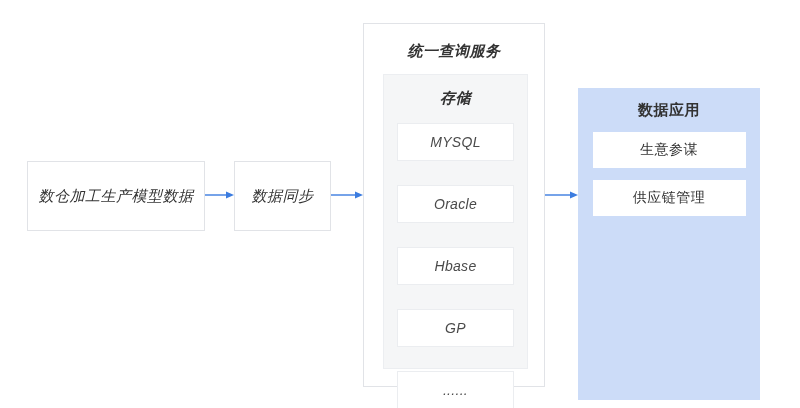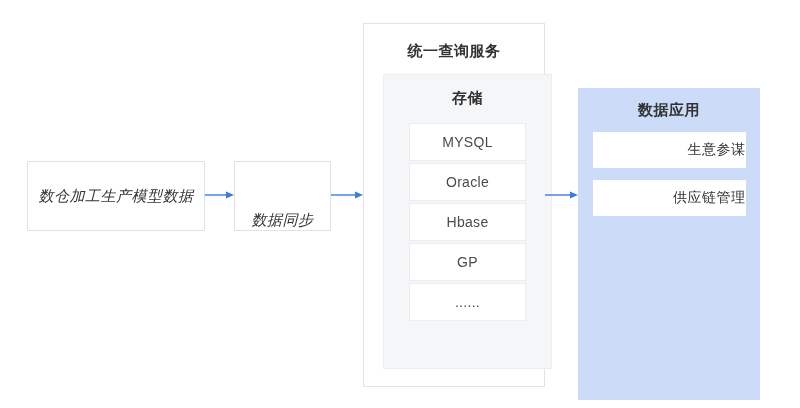--- a/index.html
+++ b/index.html
@@ -15,57 +15,58 @@
     position:absolute;
     background:#ffffff;
     border:1px solid var(--box-border, #e1e3e7);
     box-sizing:border-box;
     display:flex; align-items:center; justify-content:center;
     font-size:15px;
     letter-spacing:0.5px;
     font-style:italic;
   }
   .node-source { left:27px; top:161px; width:178px; height:70px; }
-  .node-sync   { left:234px; top:161px; width:97px; height:70px;align-items:flex-end; }
+  .node-sync   { left:234px; top:161px; width:97px; height:70px; }
 
   .arrow { position:absolute; display:block; color:var(--arrow-color, #3b7ce0); }
   .arrow-1 { left:205px; top:189px; }
   .arrow-2 { left:331px; top:189px; }
   .arrow-3 { left:545px; top:189px; }
 
   .panel-title {
     text-align:center;
     font-weight:bold;
     font-size:15px;
     letter-spacing:0.5px;
   }
 
   .query-panel {
     position:absolute; left:363px; top:23px;
     width:182px; height:364px;
     background:#ffffff;
     border:1px solid var(--box-border, #e1e3e7);
     box-sizing:border-box;
   }
-  .query-panel > .panel-title { padding-top:18px; }
+  .query-panel > .panel-title { padding-top:18px;font-style:italic; }
 
   .storage-panel {
     position:absolute; left:19px; top:50px;
-    width:169px; height:295px;
+    width:145px; height:295px;
     background:var(--storage-panel-bg, #f5f6f7);
     border:1px solid #eceef1;
     box-sizing:border-box;
+    font-style:italic;
   }
   .storage-panel > .panel-title { padding-top:14px; }
 
   .item-list {
     position:absolute; left:0; right:0;
     display:flex; flex-direction:column; align-items:center;
   }
-  .storage-list { top:48px; gap:2px; }
+  .storage-list { top:48px; gap:24px; }
   .storage-item {
     width:117px; height:38px;
     background:#ffffff;
     border:1px solid #ebedf0;
     box-sizing:border-box;
     display:flex; align-items:center; justify-content:center;
     font-size:14px;
     color:#4a4a4a;
     letter-spacing:0.3px;
   }
@@ -74,21 +75,21 @@
     position:absolute; left:578px; top:88px;
     width:182px; height:312px;
     background:var(--apps-panel-bg, #ccdcf8);
     box-sizing:border-box;
   }
   .apps-panel > .panel-title { padding-top:13px; }
   .apps-list { top:44px; gap:12px; }
   .app-item {
     width:153px; height:36px;
     background:#ffffff;
-    display:flex; align-items:center; justify-content:flex-end;
+    display:flex; align-items:center; justify-content:center;
     font-size:14px;
     letter-spacing:0.5px;
   }
 </style>
 </head>
 <body>
 
 <div class="canvas">
 
   <div class="node node-source">

